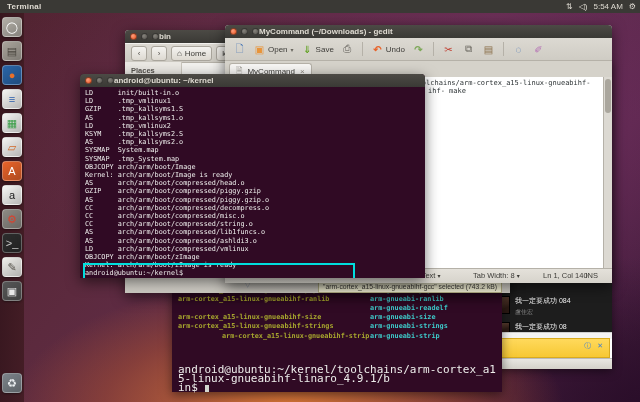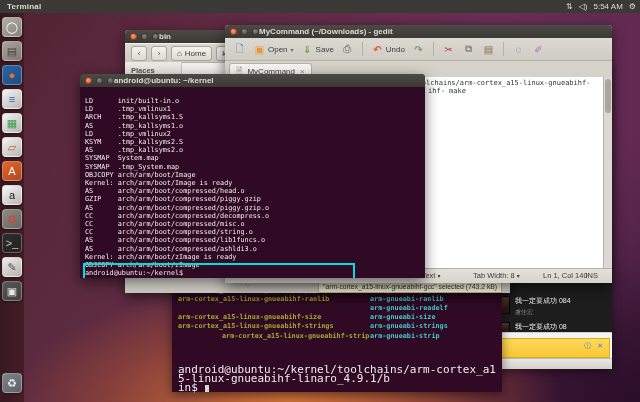--- a/index.html
+++ b/index.html
@@ -239,39 +239,40 @@
 <div id="term1" class="win">
   <div class="tbar">
     <span class="wbtns">
       <span class="wb close"></span>
       <span class="wb plain"></span>
       <span class="wb plain"></span>
     </span>
     <span class="cap">android@ubuntu: ~/kernel</span>
   </div>
   <div class="content">
-    <div id="t1lines" style="padding-top:2px;margin-top:8px;">
+    <div id="t1lines" style="padding-top:2px;">
         <div class="tline">LD      init/built-in.o</div>
         <div class="tline">LD      .tmp_vmlinux1</div>
-        <div class="tline">ARCH    .tmp_kallsyms1.S</div>
+        <div class="tline">GZIP    .tmp_kallsyms1.S</div>
         <div class="tline">AS      .tmp_kallsyms1.o</div>
         <div class="tline">LD      .tmp_vmlinux2</div>
         <div class="tline">KSYM    .tmp_kallsyms2.S</div>
         <div class="tline">AS      .tmp_kallsyms2.o</div>
         <div class="tline">SYSMAP  System.map</div>
         <div class="tline">SYSMAP  .tmp_System.map</div>
         <div class="tline">OBJCOPY arch/arm/boot/Image</div>
         <div class="tline">Kernel: arch/arm/boot/Image is ready</div>
         <div class="tline">AS      arch/arm/boot/compressed/head.o</div>
         <div class="tline">GZIP    arch/arm/boot/compressed/piggy.gzip</div>
         <div class="tline">AS      arch/arm/boot/compressed/piggy.gzip.o</div>
         <div class="tline">CC      arch/arm/boot/compressed/decompress.o</div>
         <div class="tline">CC      arch/arm/boot/compressed/misc.o</div>
         <div class="tline">CC      arch/arm/boot/compressed/string.o</div>
         <div class="tline">AS      arch/arm/boot/compressed/lib1funcs.o</div>
         <div class="tline">AS      arch/arm/boot/compressed/ashldi3.o</div>
+        <div class="tline">LD      arch/arm/boot/compressed/vmlinux</div>
+        <div class="tline">OBJCOPY arch/arm/boot/zImage</div>
         <div class="tline">Kernel: arch/arm/boot/zImage is ready</div>
-        <div class="tline">OBJCOPY arch/arm/boot/zImage</div>
         <div class="tline">android@ubuntu:~/kernel$</div>
       </div>
     <div id="hlbox" style="border-color: rgb(0, 222, 222);"></div>
   </div>
 </div>
 
 </body></html>

